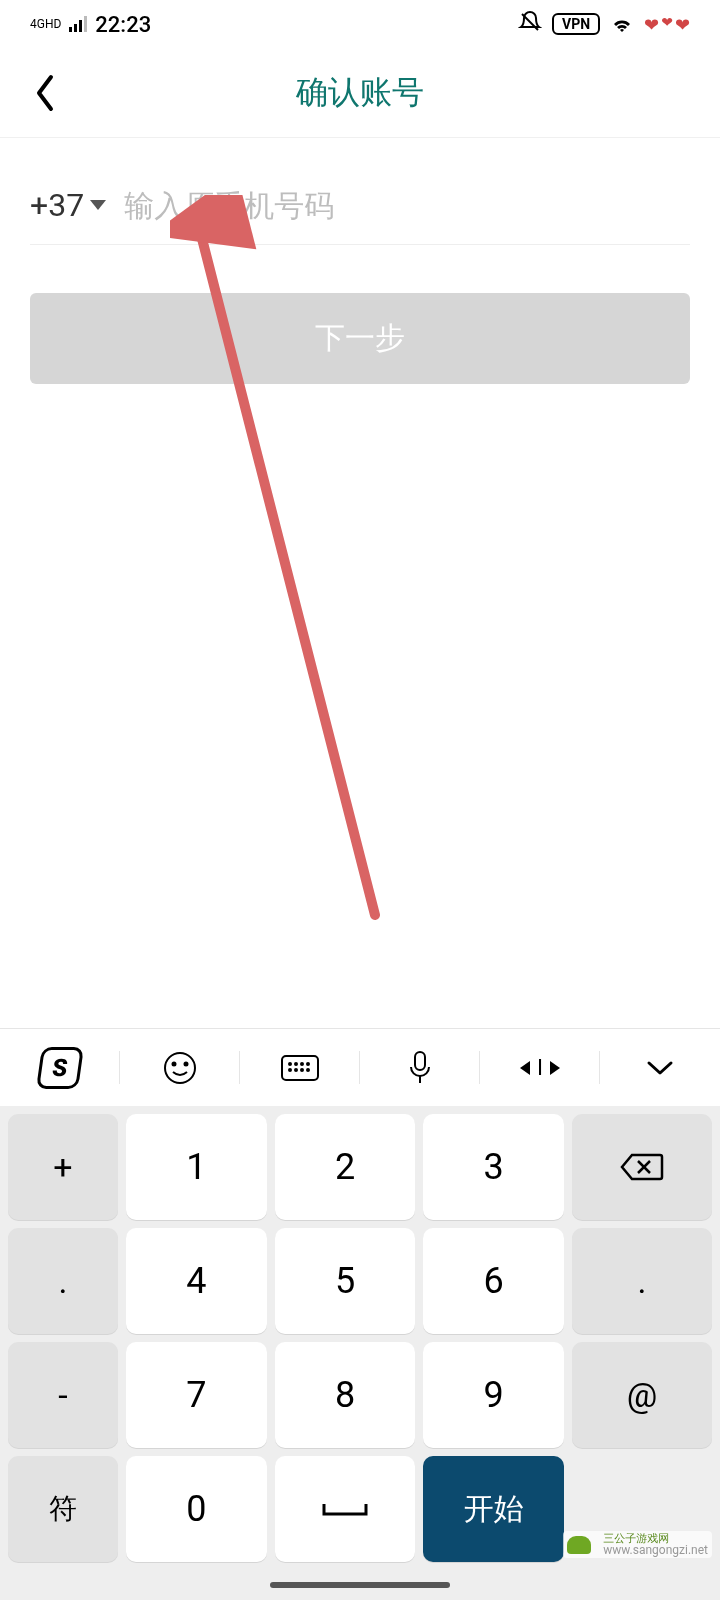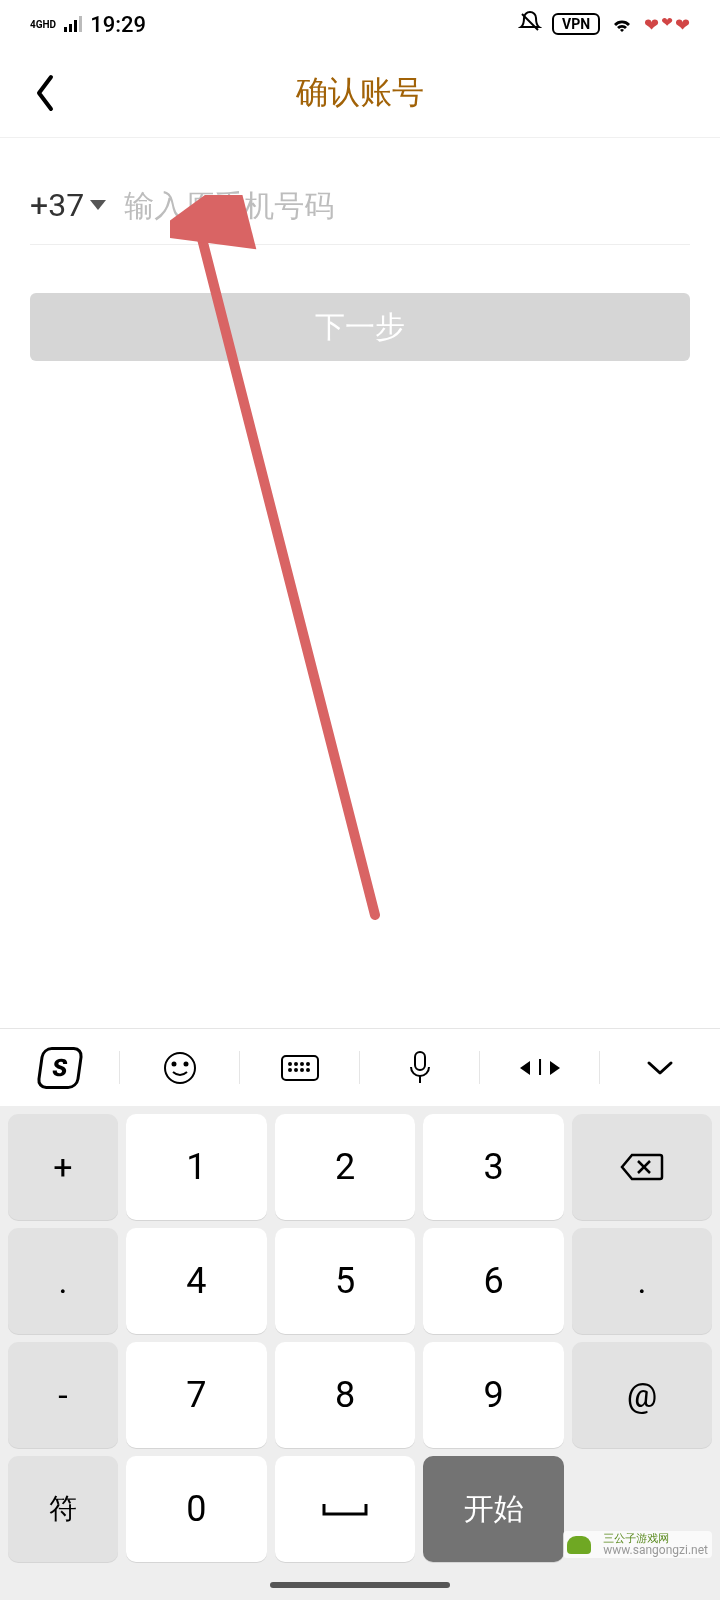--- a/index.html
+++ b/index.html
@@ -24,22 +24,22 @@
       padding: 0 30px;
       font-size: 22px;
       font-weight: 500;
     }
     .status-left {
       display: flex;
       align-items: center;
       gap: 8px;
     }
     .signal-label {
-      font-size: 10px;
-      font-weight: 700;
+      font-size: 12px;
+      font-weight: 400;
     }
     .signal-bars {
       display: flex;
       align-items: flex-end;
       gap: 2px;
       height: 16px;
     }
     .signal-bars span {
       width: 3px;
       background: #000;
@@ -82,21 +82,21 @@
       height: 50px;
       display: flex;
       align-items: center;
       justify-content: center;
     }
     .page-title {
       width: 100%;
       text-align: center;
       font-size: 32px;
       font-weight: 400;
-      color: #a16207;
+      color: #0f766e;
     }
     
     .content {
       padding: 0 30px;
     }
     .phone-row {
       display: flex;
       align-items: center;
       gap: 18px;
       margin-top: 48px;
@@ -122,21 +122,21 @@
       border: none;
       outline: none;
       font-size: 30px;
       color: #000000;
     }
     .phone-input::placeholder {
       color: #bdbdbd;
     }
     .next-btn {
       width: 100%;
-      height: 68px;
+      height: 91px;
       margin-top: 48px;
       background: #d6d6d6;
       color: #fff;
       border-radius: 6px;
       display: flex;
       align-items: center;
       justify-content: center;
       font-size: 30px;
     }
     
@@ -208,21 +208,21 @@
       box-shadow: 0 1px 0 rgba(0,0,0,0.1);
     }
     .key.side {
       background: #e2e2e2;
       font-size: 34px;
     }
     .key.small-text {
       font-size: 28px;
     }
     .key.action {
-      background: #737373;
+      background: #0c4a6e;
       color: #fff;
       font-size: 30px;
     }
     .key.space {
       font-size: 24px;
     }
     .kb-row-bottom {
       display: grid;
       grid-template-columns: 110px 1fr 1fr 1fr 140px;
       gap: 8px;
@@ -274,21 +274,21 @@
 
 <div class="status-bar">
   <div class="status-left">
     <span class="signal-label">4GHD</span>
     <div class="signal-bars">
       <span></span>
         <span></span>
         <span></span>
         <span></span>
     </div>
-    <span>19:29</span>
+    <span>22:23</span>
   </div>
   <div class="status-right">
     <span>
       <svg width="24" height="24" viewBox="0 0 24 24" fill="none" stroke="#000" stroke-width="2">
         <path d="M18 8a6 6 0 0 0-12 0c0 7-3 9-3 9h18s-3-2-3-9"></path>
         <line x1="4" y1="4" x2="20" y2="20"></line>
       </svg>
     </span>
     <span class="vpn-badge">VPN</span>
     <span class="wifi-icon">

